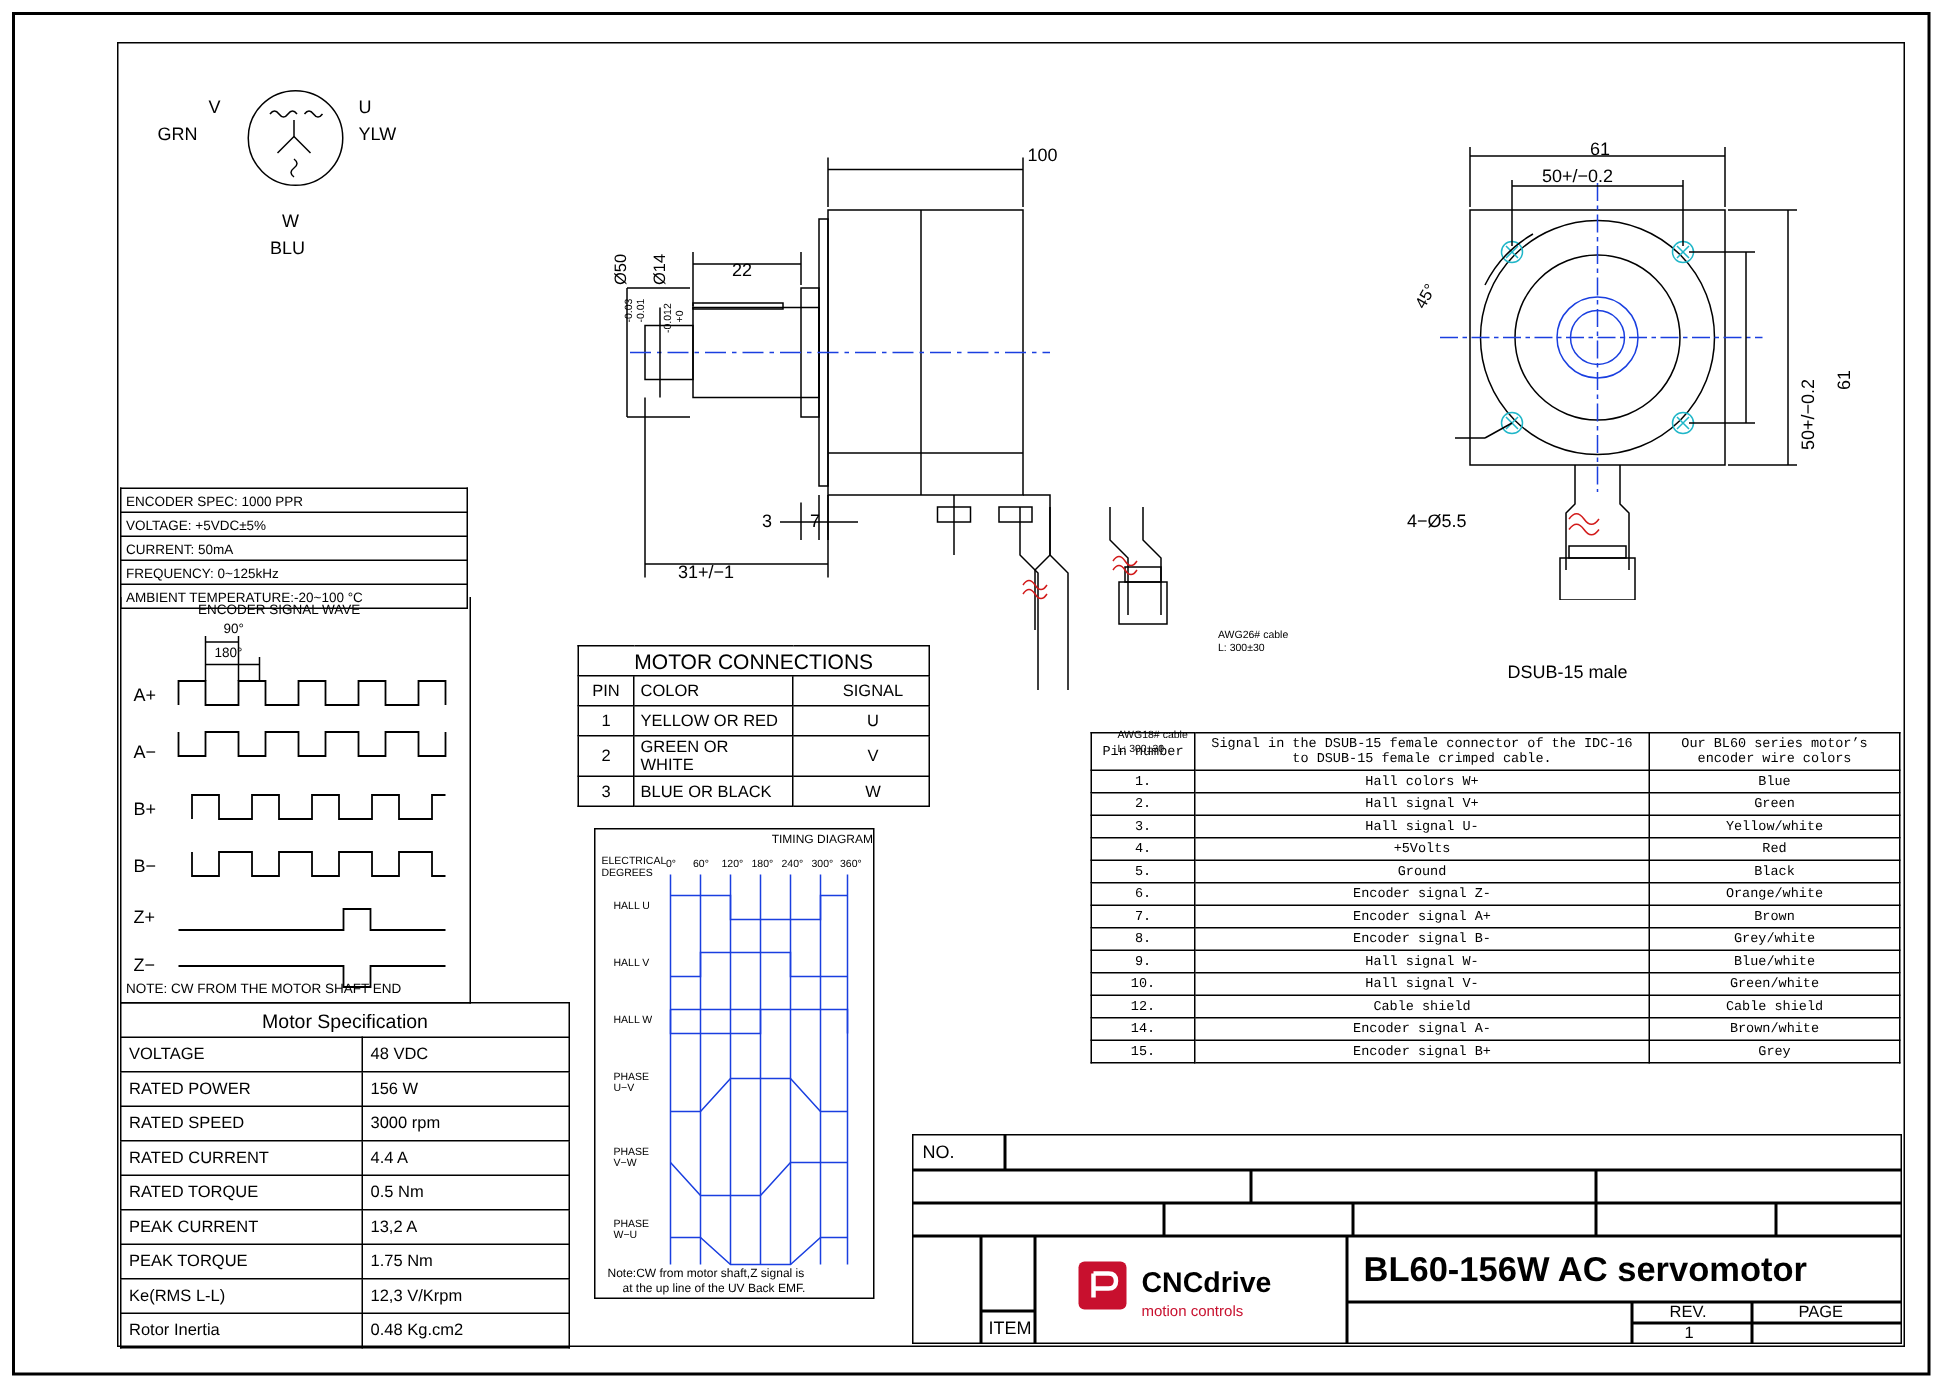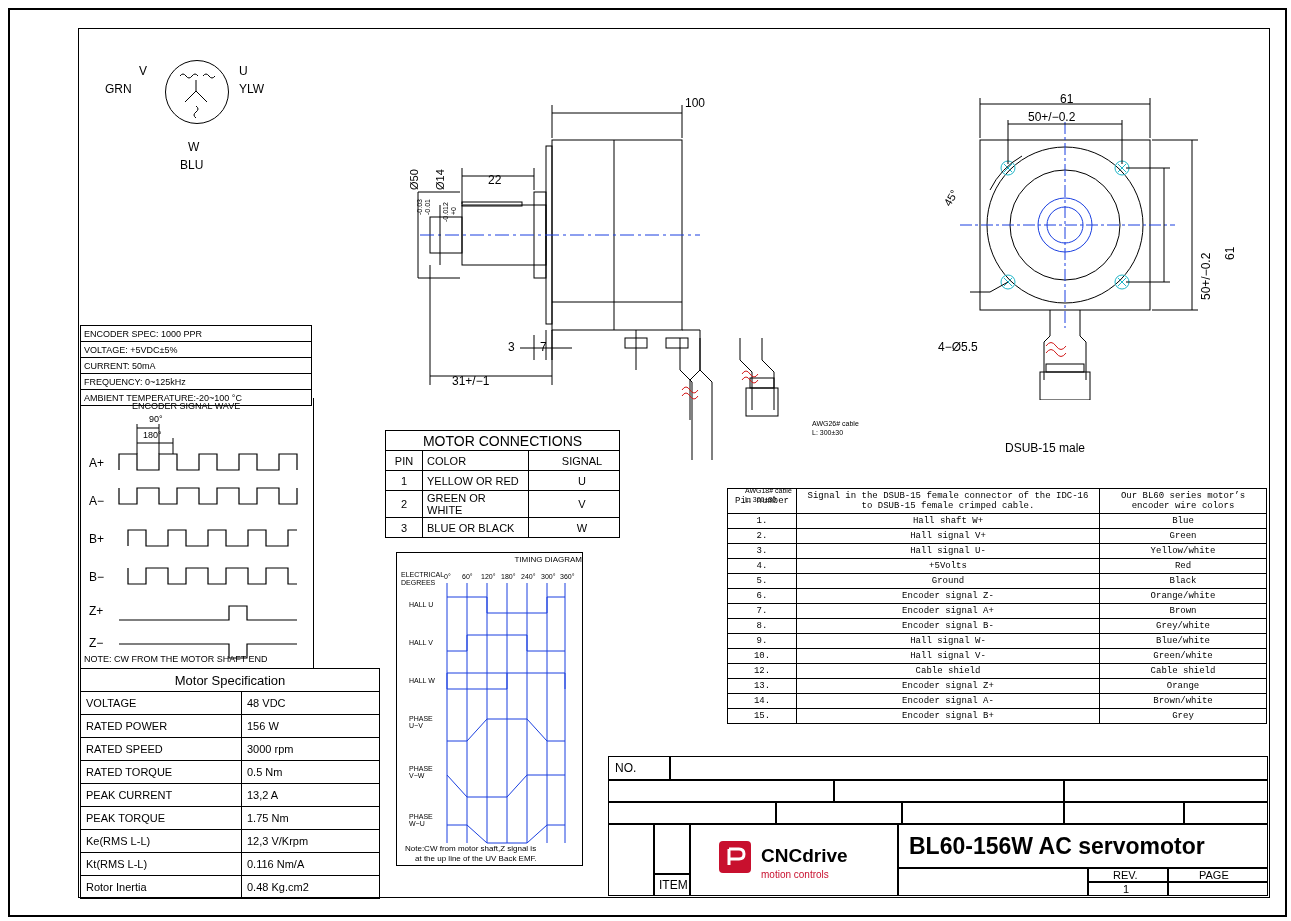--- a/index.html
+++ b/index.html
@@ -142,38 +142,38 @@
         </tr>
       <tr>
           <td class="k">RATED POWER</td>
           <td>156 W</td>
         </tr>
       <tr>
           <td class="k">RATED SPEED</td>
           <td>3000 rpm</td>
         </tr>
       <tr>
+          <td class="k">RATED CURRENT</td>
+          <td>4.4 A</td>
+        </tr>
+      <tr>
           <td class="k">RATED TORQUE</td>
           <td>0.5 Nm</td>
         </tr>
       <tr>
           <td class="k">PEAK CURRENT</td>
           <td>13,2 A</td>
         </tr>
       <tr>
           <td class="k">PEAK TORQUE</td>
           <td>1.75 Nm</td>
         </tr>
       <tr>
           <td class="k">Ke(RMS L-L)</td>
           <td>12,3 V/Krpm</td>
-        </tr>
-      <tr>
-          <td class="k">Kt(RMS L-L)</td>
-          <td>0.116 Nm/A</td>
         </tr>
       <tr>
           <td class="k">Rotor Inertia</td>
           <td>0.48 Kg.cm2</td>
         </tr>
 
     </tbody>
   </table>
 
   <table class="abs" id="mconn">
@@ -410,21 +410,21 @@
     <thead>
       <tr>
         <th class="c1">Pin number</th>
         <th>Signal in the DSUB-15 female connector of the IDC-16 to DSUB-15 female crimped cable.</th>
         <th class="c3">Our BL60 series motor’s encoder wire colors</th>
       </tr>
     </thead>
     <tbody>
       <tr>
           <td class="c1">1.</td>
-          <td>Hall shaft W+</td>
+          <td>Hall colors W+</td>
           <td class="c3">Blue</td>
         </tr>
       <tr>
           <td class="c1">2.</td>
           <td>Hall signal V+</td>
           <td class="c3">Green</td>
         </tr>
       <tr>
           <td class="c1">3.</td>
           <td>Hall signal U-</td>
@@ -462,25 +462,20 @@
         </tr>
       <tr>
           <td class="c1">10.</td>
           <td>Hall signal V-</td>
           <td class="c3">Green/white</td>
         </tr>
       <tr>
           <td class="c1">12.</td>
           <td>Cable shield</td>
           <td class="c3">Cable shield</td>
-        </tr>
-      <tr>
-          <td class="c1">13.</td>
-          <td>Encoder signal Z+</td>
-          <td class="c3">Orange</td>
         </tr>
       <tr>
           <td class="c1">14.</td>
           <td>Encoder signal A-</td>
           <td class="c3">Brown/white</td>
         </tr>
       <tr>
           <td class="c1">15.</td>
           <td>Encoder signal B+</td>
           <td class="c3">Grey</td>

